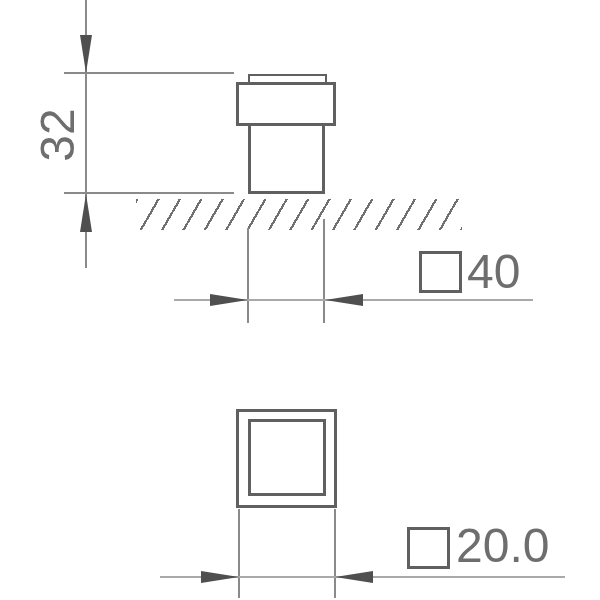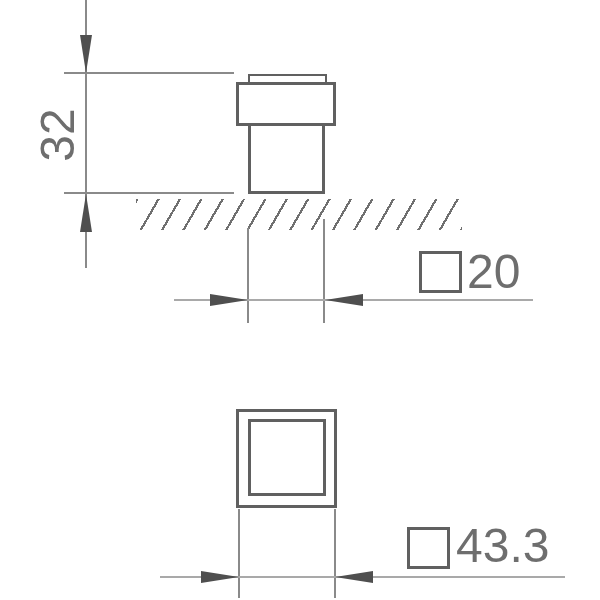--- a/index.html
+++ b/index.html
@@ -95,31 +95,31 @@
 
     <div class="hatch" style="left:136px; top:199px; width:326px; height:31px;"></div>
 
     <div class="vline-med" style="left:247px; top:228px; height:95px;"></div>
     <div class="vline-med" style="left:323px; top:219px; height:104px;"></div>
     <div class="hline-light" style="left:174px; top:299px; width:359px;"></div>
     <div class="arrow right" style="left:210px; top:294px;"></div>
     <div class="arrow left" style="left:325px; top:294px;"></div>
 
     <div class="square-symbol" style="left:419px; top:251px;"></div>
-    <div class="dim-text" style="left:467px; top:248px;">20</div>
+    <div class="dim-text" style="left:467px; top:248px;">40</div>
   </div>
 
   <div>
 
     <div class="part-rect" style="left:236px; top:409px; width:101px; height:99px;"></div>
     <div class="part-rect" style="left:248px; top:419px; width:78px; height:77px;"></div>
 
     <div class="vline-med" style="left:238px; top:509px; height:89px;"></div>
     <div class="vline-med" style="left:334px; top:509px; height:89px;"></div>
     <div class="hline-light" style="left:160px; top:576px; width:405px;"></div>
     <div class="arrow right" style="left:201px; top:571px;"></div>
     <div class="arrow left" style="left:335px; top:571px;"></div>
 
     <div class="square-symbol" style="left:407px; top:527px;"></div>
-    <div class="dim-text" style="left:456px; top:522px;">43.3</div>
+    <div class="dim-text" style="left:456px; top:522px;">20.0</div>
   </div>
 
 </div>
 
 </body></html>

